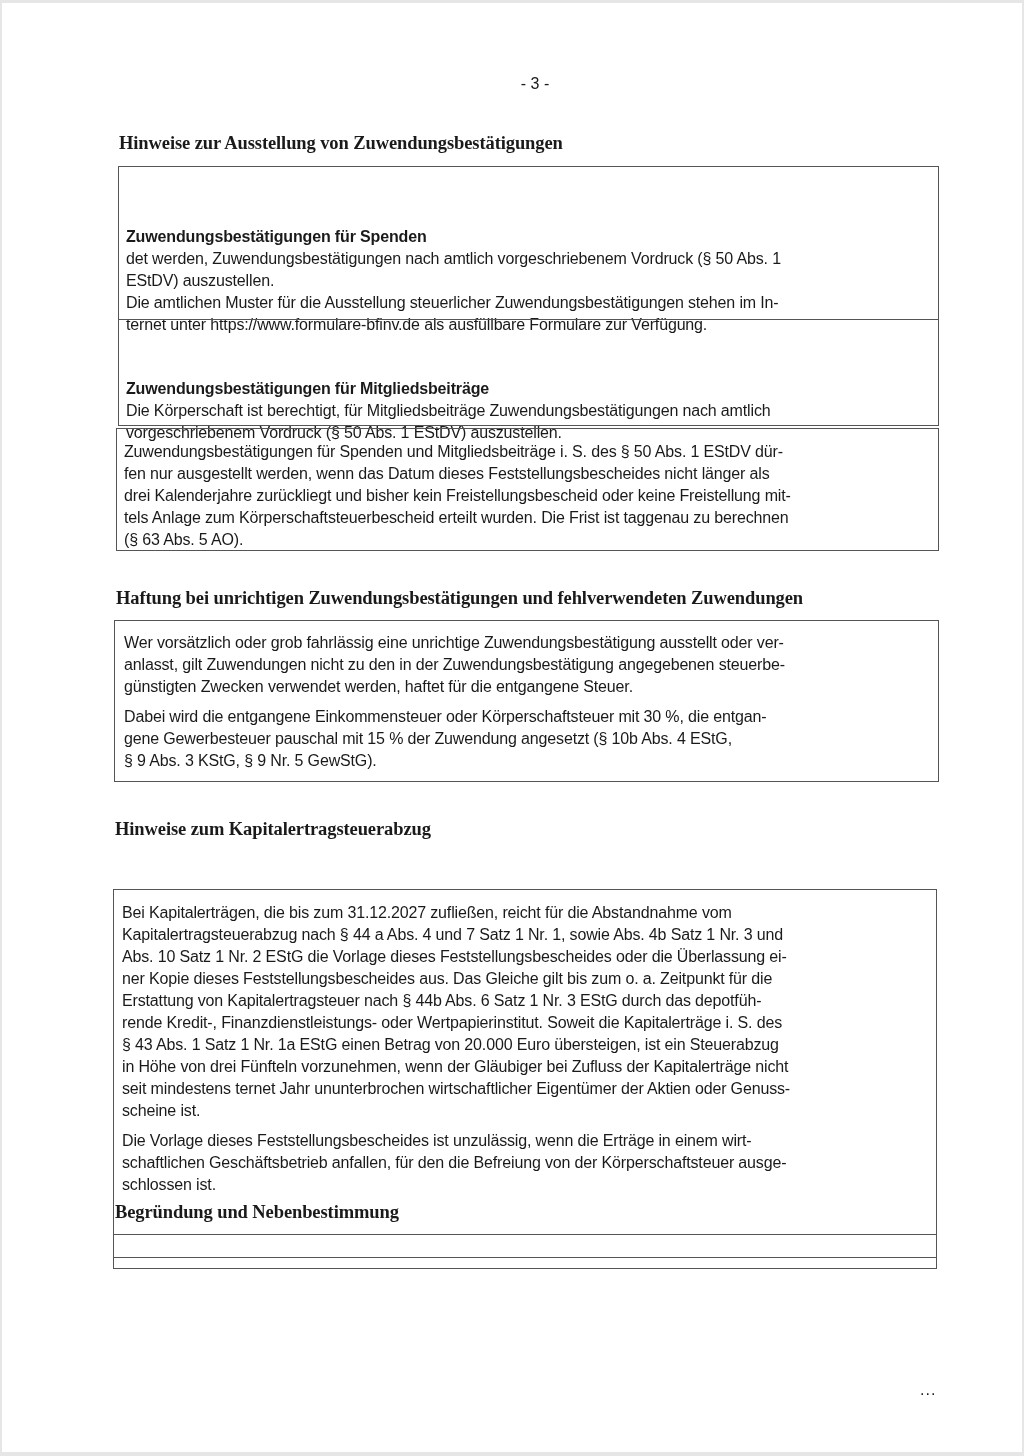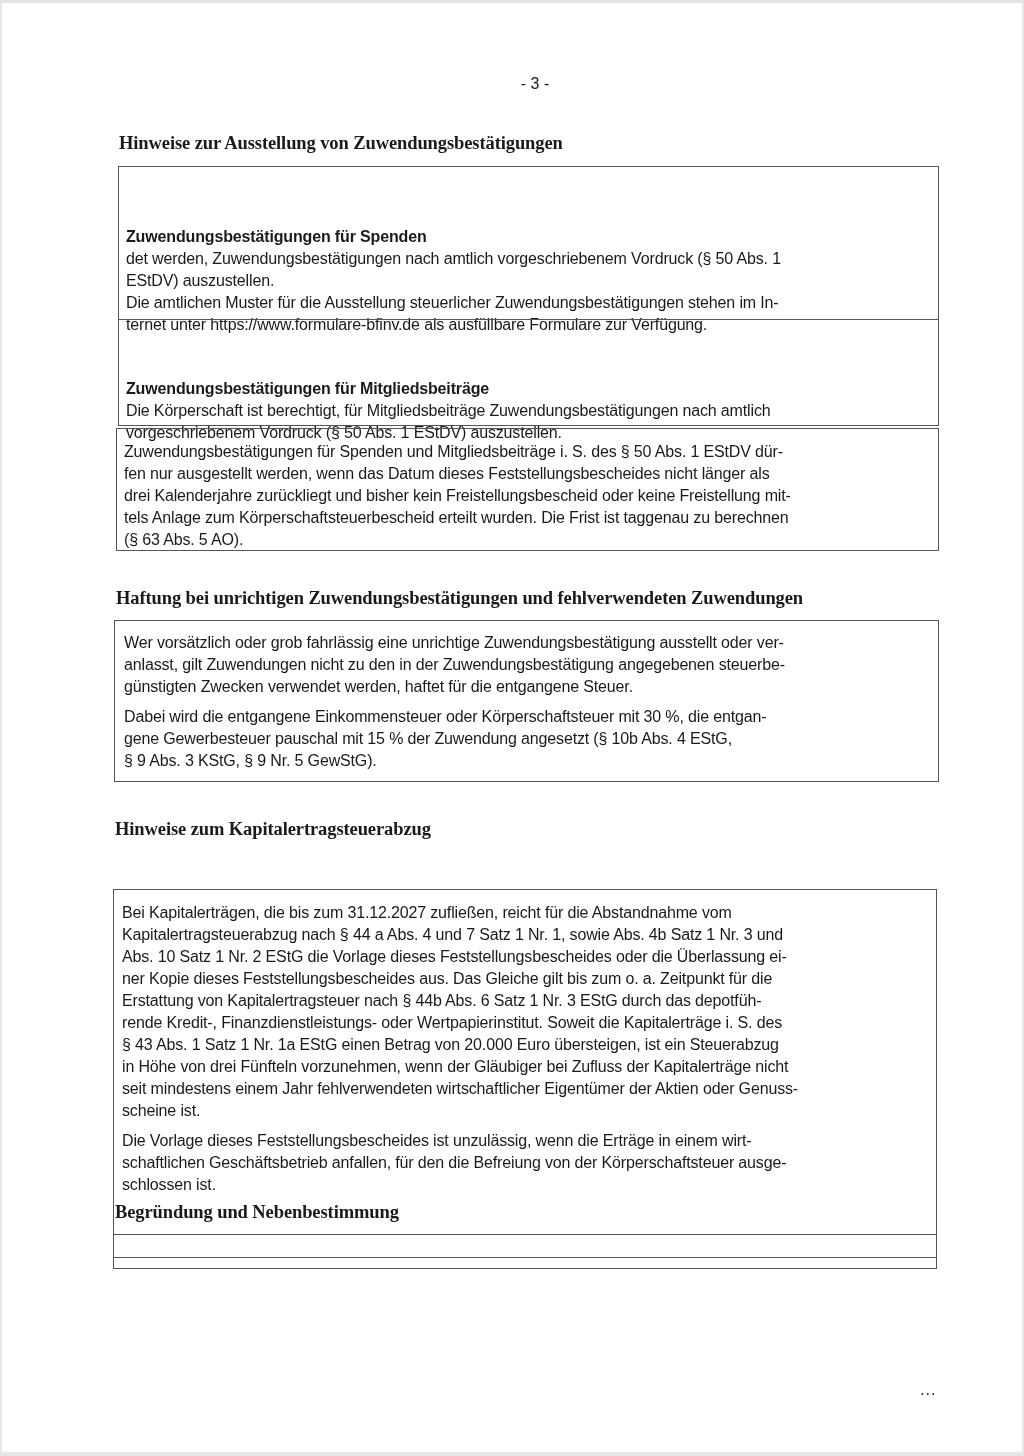--- a/index.html
+++ b/index.html
@@ -73,21 +73,21 @@
 
   <div class="abs box" style="left:111px; top:847px; width:824px; height:380px; padding:12px 0 16px 8px;margin-top:39px;">
     <p>Bei Kapitalerträgen, die bis zum 31.12.2027 zufließen, reicht für die Abstandnahme vom</p>
     <p>Kapitalertragsteuerabzug nach § 44 a Abs. 4 und 7 Satz 1 Nr. 1, sowie Abs. 4b Satz 1 Nr. 3 und</p>
     <p>Abs. 10 Satz 1 Nr. 2 EStG die Vorlage dieses Feststellungsbescheides oder die Überlassung ei-</p>
     <p>ner Kopie dieses Feststellungsbescheides aus. Das Gleiche gilt bis zum o. a. Zeitpunkt für die</p>
     <p>Erstattung von Kapitalertragsteuer nach § 44b Abs. 6 Satz 1 Nr. 3 EStG durch das depotfüh-</p>
     <p>rende Kredit-, Finanzdienstleistungs- oder Wertpapierinstitut. Soweit die Kapitalerträge i. S. des</p>
     <p>§ 43 Abs. 1 Satz 1 Nr. 1a EStG einen Betrag von 20.000 Euro übersteigen, ist ein Steuerabzug</p>
     <p>in Höhe von drei Fünfteln vorzunehmen, wenn der Gläubiger bei Zufluss der Kapitalerträge nicht</p>
-    <p>seit mindestens einem Jahr fehlverwendeten wirtschaftlicher Eigentümer der Aktien oder Genuss-</p>
+    <p>seit mindestens ternet Jahr ununterbrochen wirtschaftlicher Eigentümer der Aktien oder Genuss-</p>
     <p>scheine ist.</p>
     <div class="gap"></div>
     <p>Die Vorlage dieses Feststellungsbescheides ist unzulässig, wenn die Erträge in einem wirt-</p>
     <p>schaftlichen Geschäftsbetrieb anfallen, für den die Befreiung von der Körperschaftsteuer ausge-</p>
     <p>schlossen ist.</p>
   </div>
 
   <div class="abs h" style="left:113px; top:1199px;">Begründung und Nebenbestimmung</div>
 
   <div class="abs box" style="left:111px; top:1231px; width:824px; height:24px;"></div>

